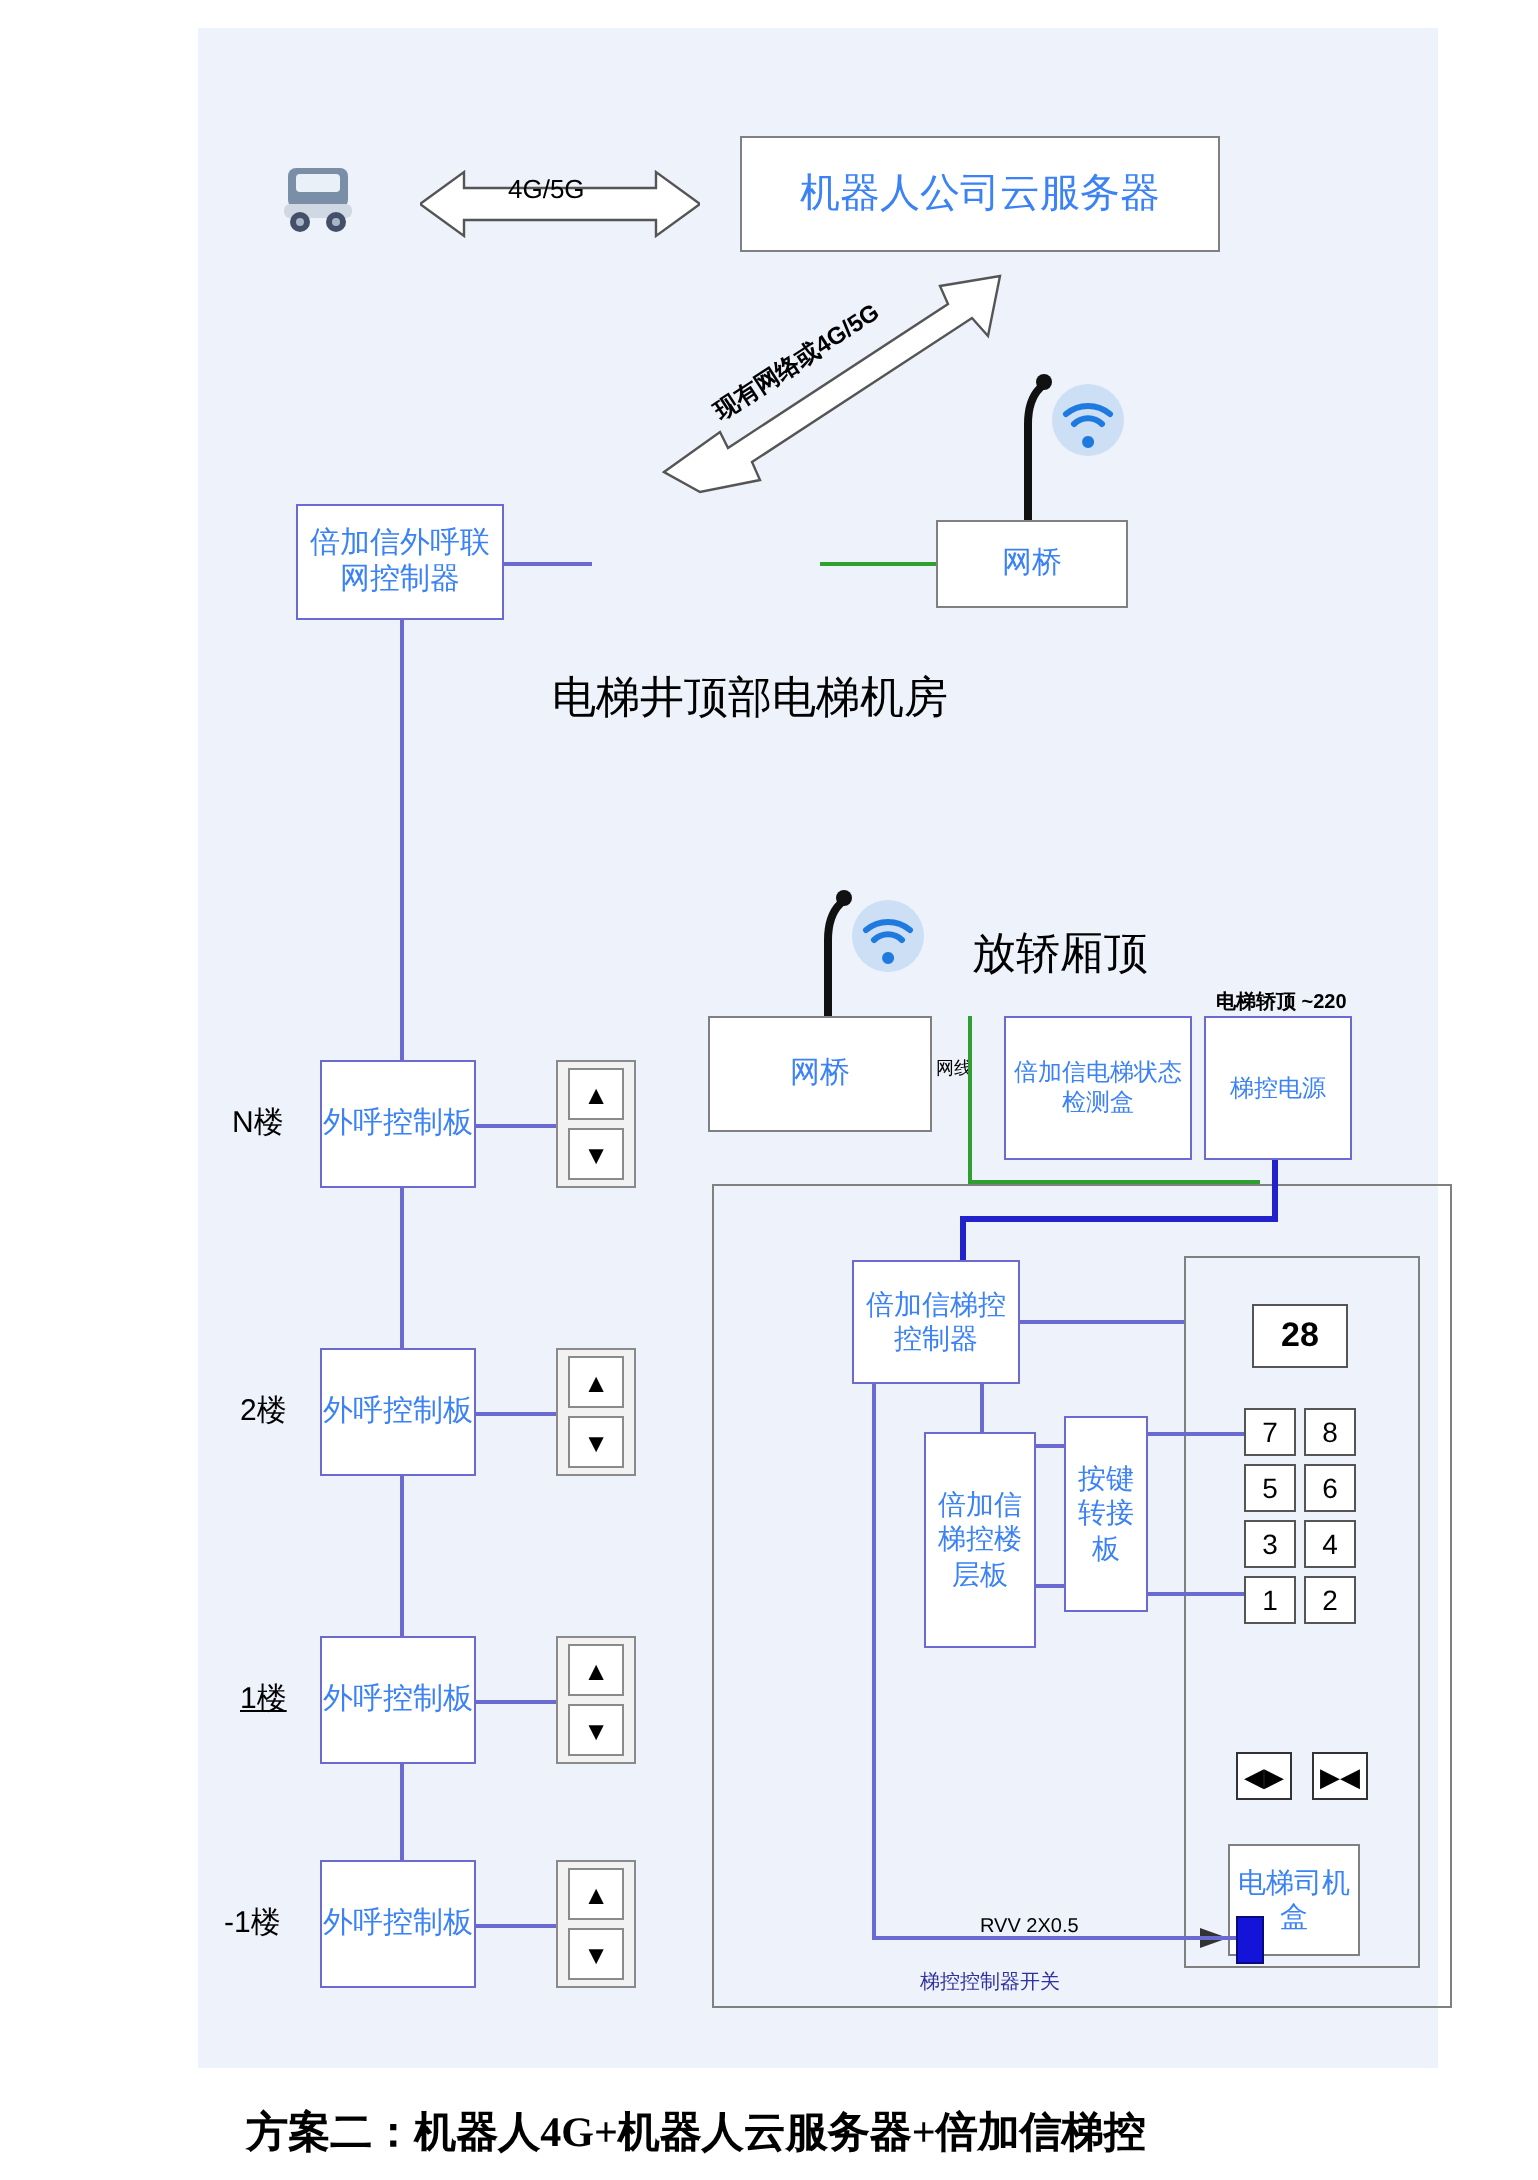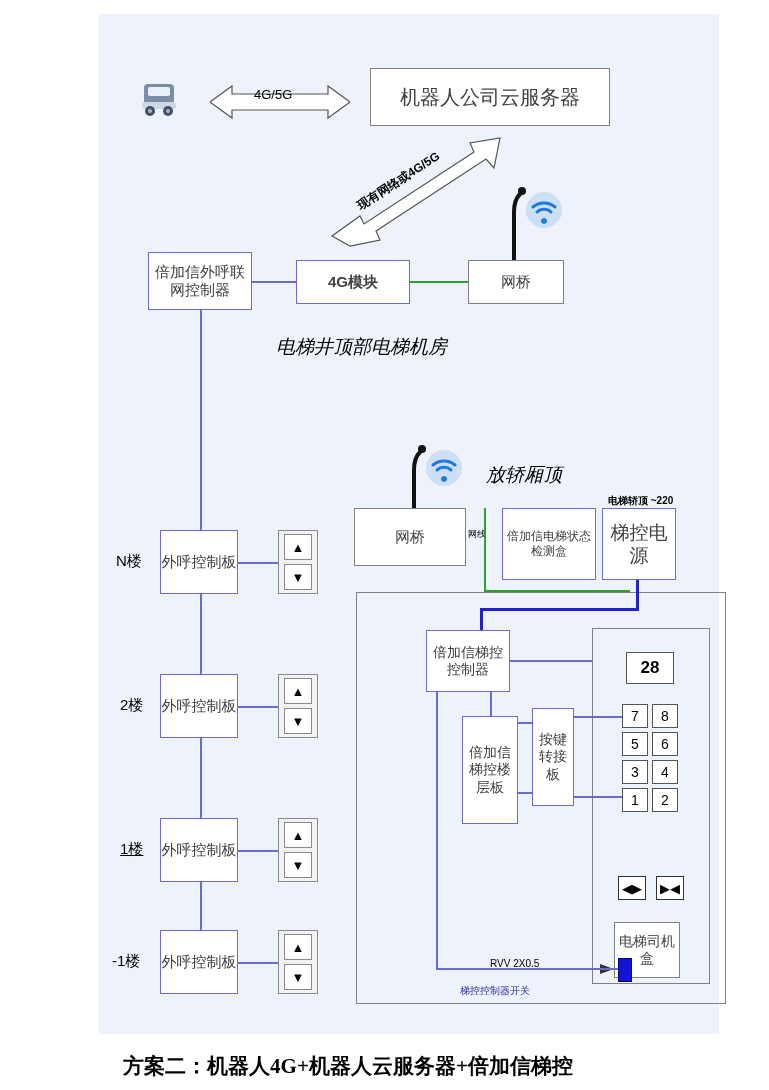--- a/index.html
+++ b/index.html
@@ -25,35 +25,35 @@
     position:absolute;
     box-sizing:border-box;
     display:flex;
     align-items:center;
     justify-content:center;
     text-align:center;
     background:#ffffff;
     border:1px solid #7f7fbf;
     font-size:15px;
     line-height:1.22;
-    color:#404040;
+    color:#3b82f6;
   }
   .box.gray { border-color:#808080; }
   .box.blue { border-color:#6a6ad0; }
   .box.bold { font-weight:bold; }
 
   .lbl {
     position:absolute;
     font-size:15px;
     color:#000;
     white-space:nowrap;
   }
   .lbl.small { font-size:10px; }
   .lbl.tiny { font-size:9px; }
-  .lbl.big { font-size:19px;font-style:italic; }
+  .lbl.big { font-size:22px; }
   .lbl.blue { color:#2f2fa0; }
 
   
   .ln { position:absolute; background:#6a6ad0; }
   .ln.green { background:#2fa02f; }
   .ln.blueheavy { background:#2222cc; }
 
   
   .arrbtn {
     position:absolute;
@@ -141,21 +141,20 @@
 
   <div class="box gray" style="left:346px; top:68px; width:240px; height:58px; font-size:20px;">机器人公司云服务器</div>
 
   <svg style="position:absolute;left:300px;top:130px;" width="190" height="120" viewBox="0 0 190 120">
     <polygon points="8,106 36,86 40,94 150,22 146,13 176,8 170,38 162,29 52,101 56,110 26,116" fill="#ffffff" stroke="#555555" stroke-width="1.2"></polygon>
   </svg>
   <div class="vert-text" style="left:330px; top:200px; transform:rotate(-33deg); transform-origin:left top; font-weight:bold;">现有网络或4G/5G</div>
 
   <div class="box blue" style="left:124px; top:252px; width:104px; height:58px;">倍加信外呼联网控制器</div>
 
-  <div class="box blue bold" style="left:272px; top:260px; width:114px; height:44px;">4G模块</div>
 
   <div class="box gray" style="left:444px; top:260px; width:96px; height:44px;">网桥</div>
 
   <svg style="position:absolute;left:472px;top:182px;" width="70" height="78" viewBox="0 0 70 78">
     <path d="M18 78 L18 30 Q18 18 24 12" stroke="#111" stroke-width="4" fill="none" stroke-linecap="round"></path>
     <circle cx="26" cy="9" r="4" fill="#111"></circle>
     <g fill="#1f7ae0">
       <path d="M36 44 a6 6 0 0 1 6 -6 a6 6 0 0 1 6 6 z" opacity="0"></path>
     </g>
     <g transform="translate(34,14)">
@@ -181,21 +180,21 @@
       <path d="M3 11 a17 17 0 0 1 22 0" stroke="#1f7ae0" stroke-width="3" fill="none" stroke-linecap="round"></path>
     </g>
   </svg>
 
   <div class="lbl big" style="left:462px; top:462px;">放轿厢顶</div>
 
   <div class="box gray" style="left:330px; top:508px; width:112px; height:58px;">网桥</div>
 
   <div class="box blue" style="left:478px; top:508px; width:94px; height:72px; font-size:12px;">倍加信电梯状态检测盒</div>
 
-  <div class="box blue" style="left:578px; top:508px; width:74px; height:72px; font-size:19px;">梯控电源</div>
+  <div class="box blue" style="left:578px; top:508px; width:74px; height:72px; font-size:12px;">梯控电源</div>
   <div class="lbl small" style="left:584px; top:494px; font-weight:bold;">电梯轿顶 ~220</div>
 
   <div class="lbl tiny" style="left:444px; top:528px;">网线</div>
   <div class="ln green" style="left:460px; top:508px; width:2px; height:84px;"></div>
   <div class="ln green" style="left:460px; top:590px; width:146px; height:2px;"></div>
 
   <div class="box gray" style="left:332px; top:592px; width:370px; height:412px; background:transparent;"></div>
 
   <div class="ln blueheavy" style="left:612px; top:580px; width:3px; height:30px;"></div>
   <div class="ln blueheavy" style="left:456px; top:608px; width:159px; height:3px;"></div>

